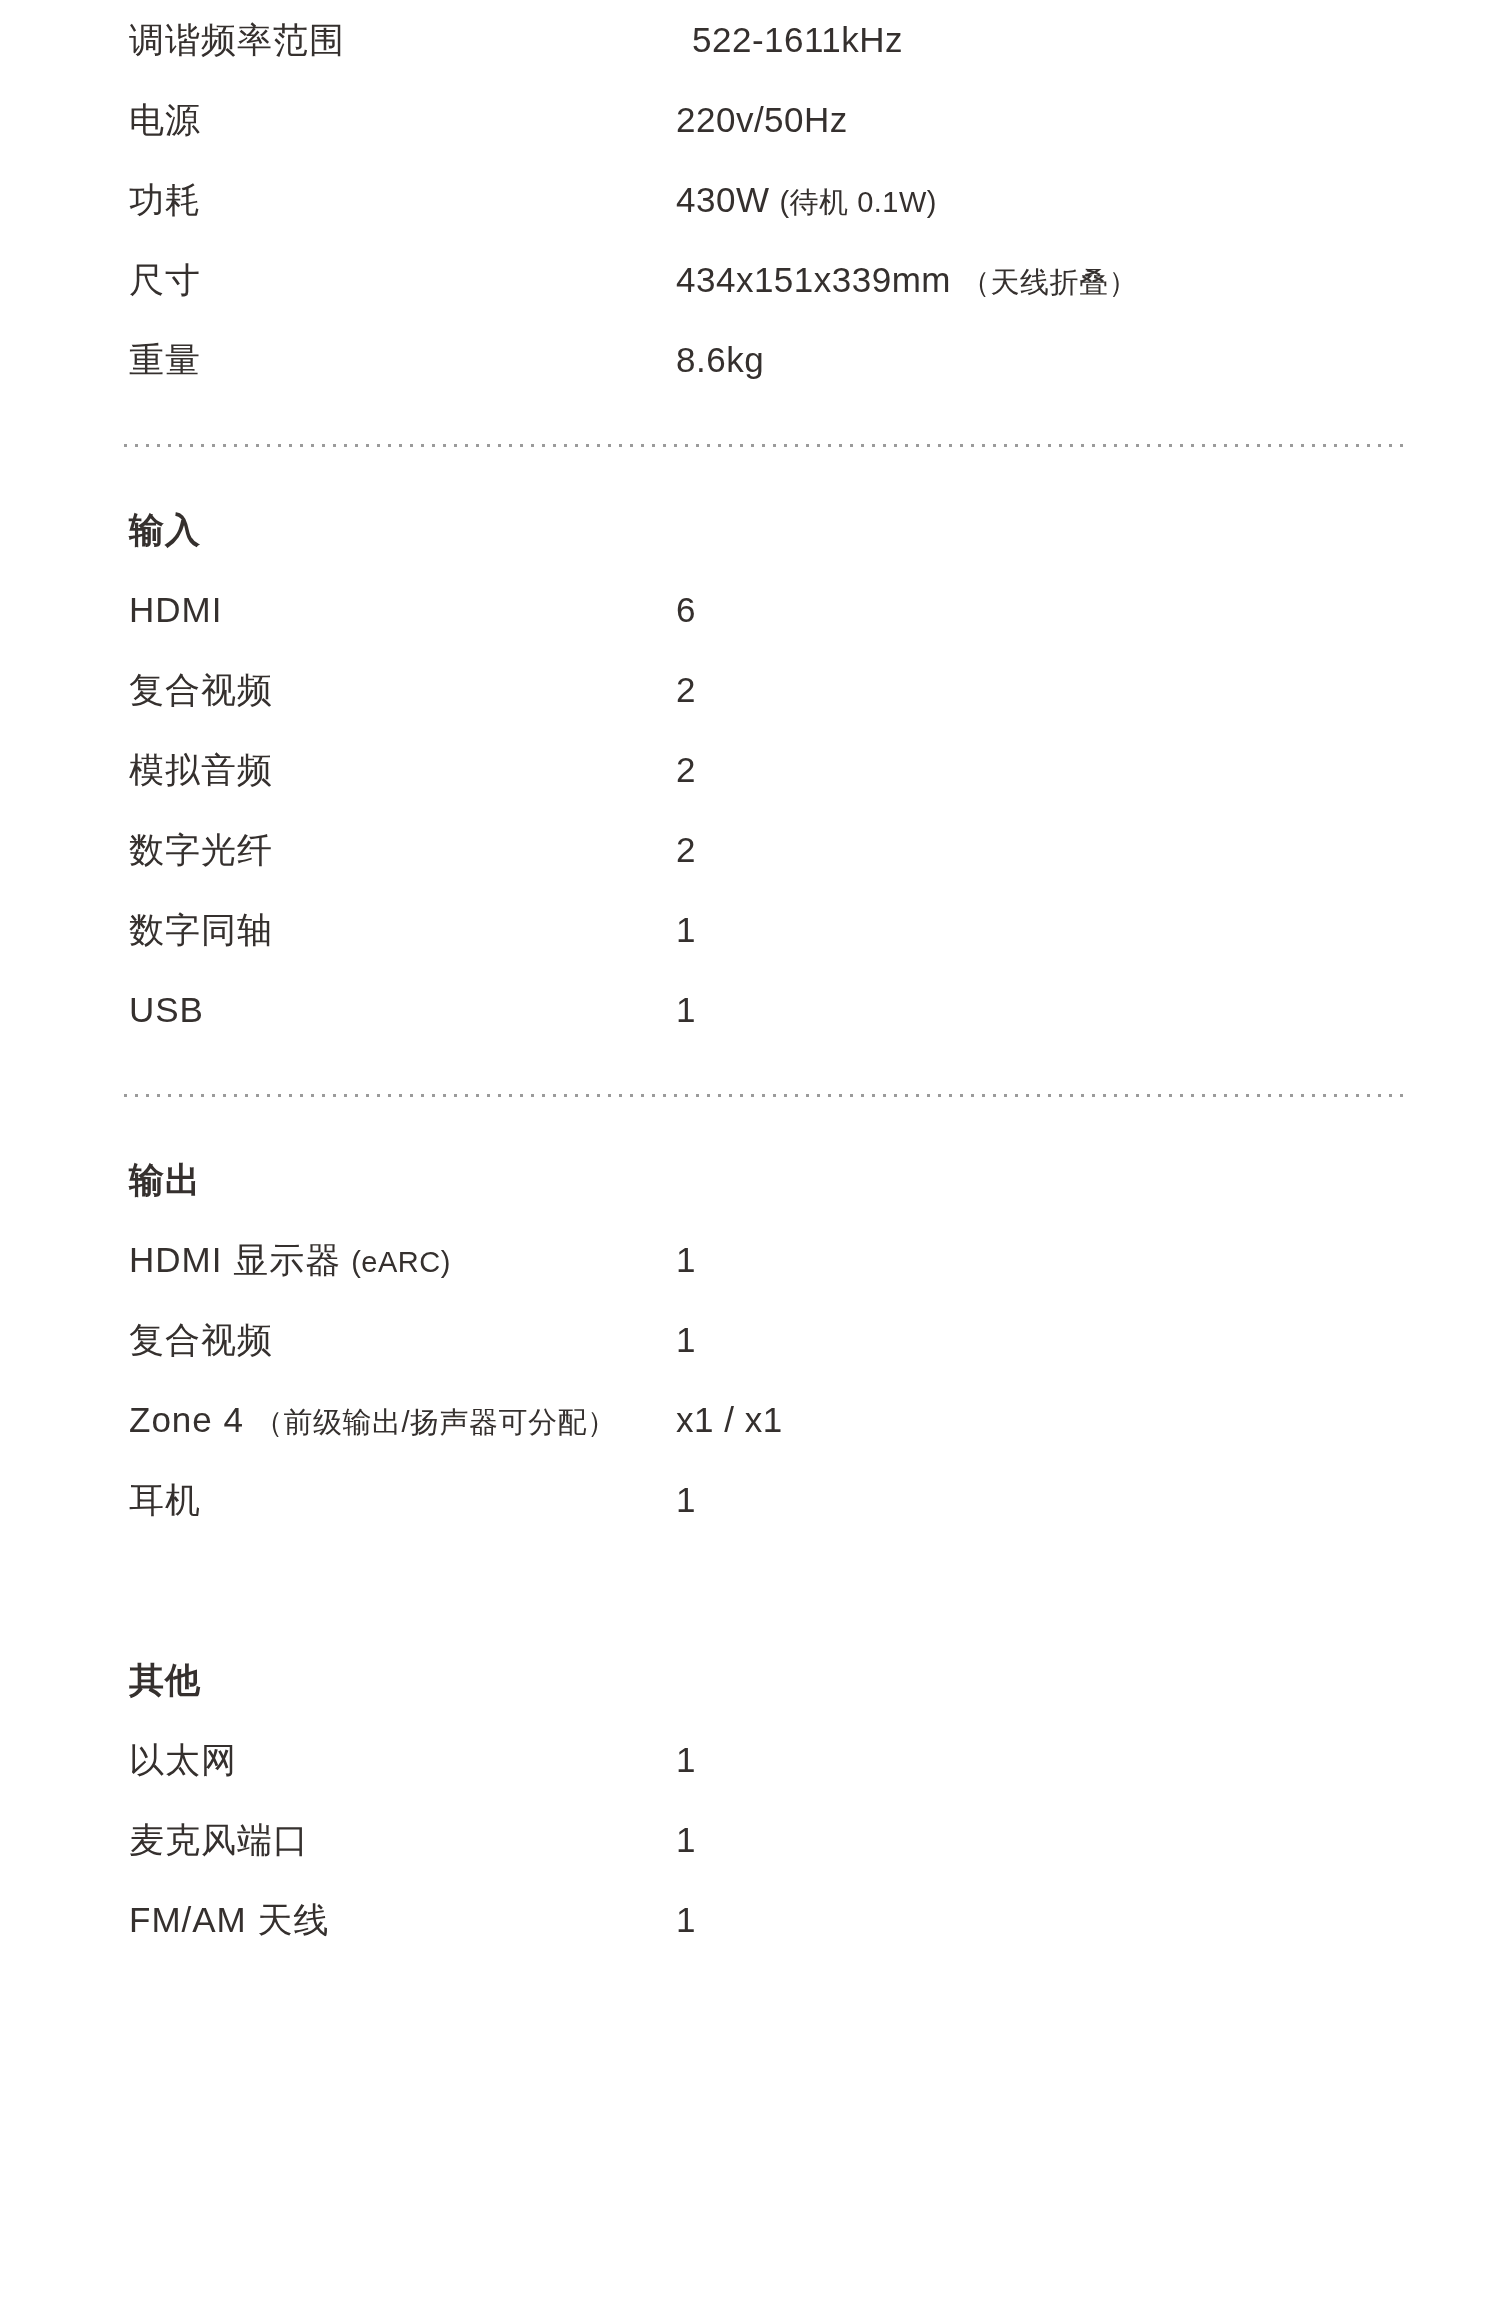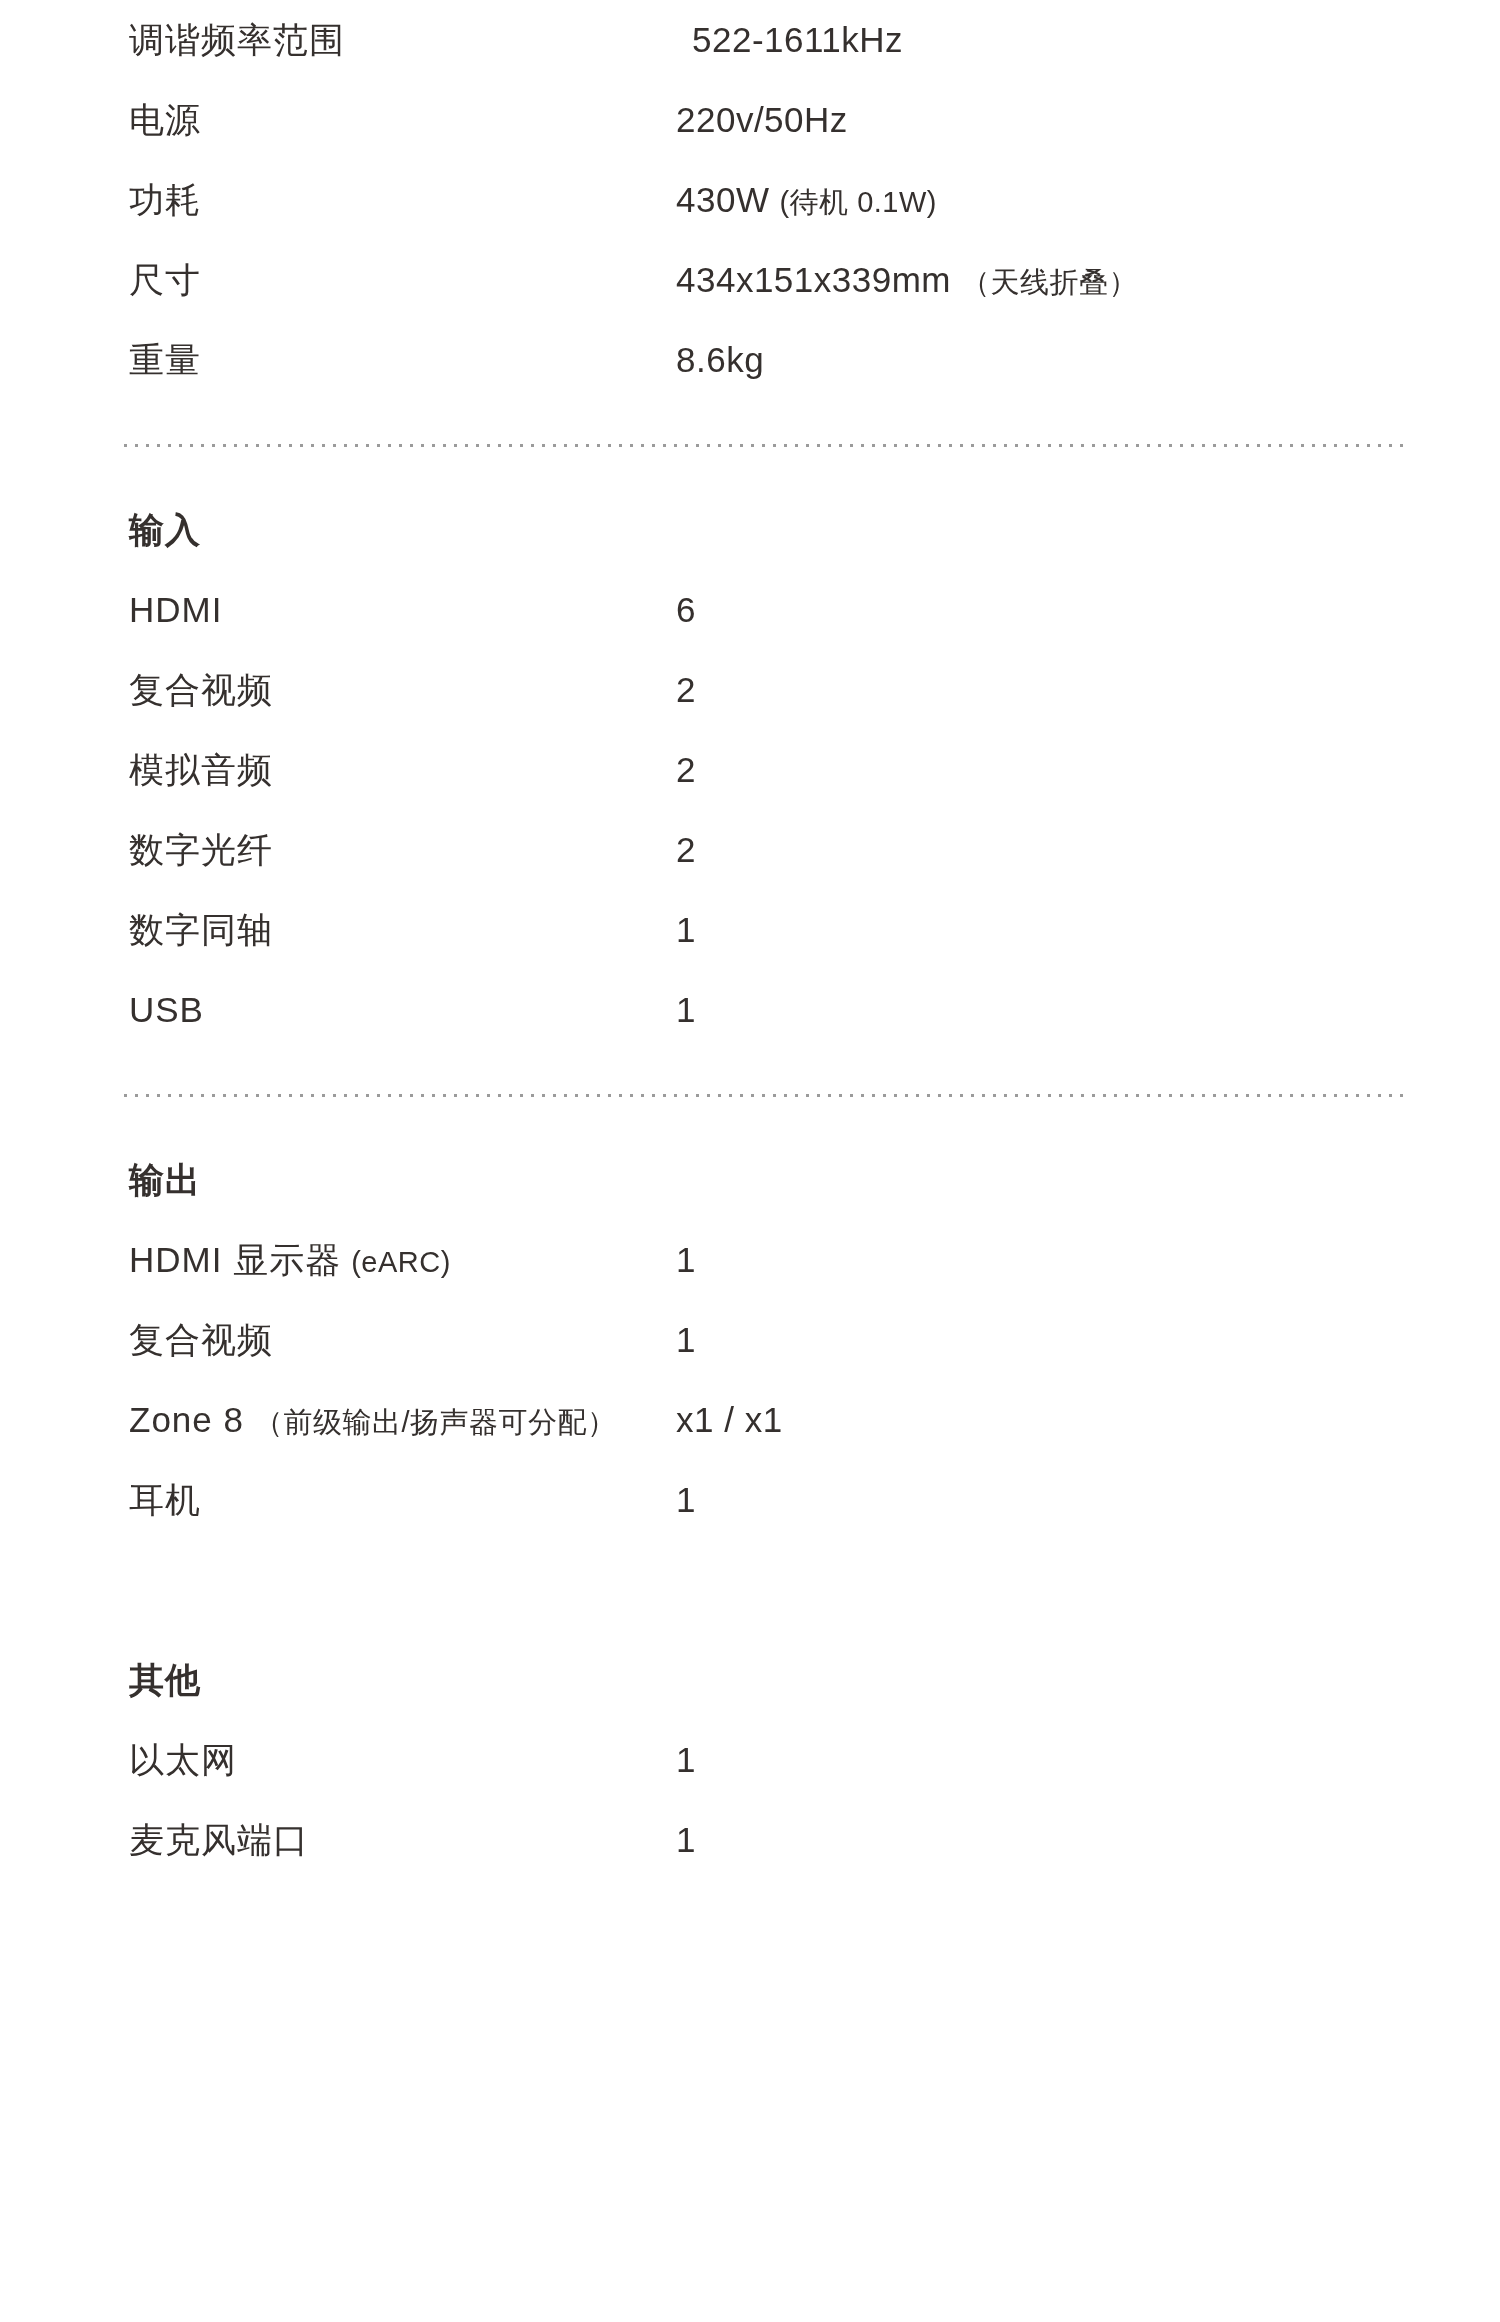--- a/index.html
+++ b/index.html
@@ -67,19 +67,20 @@
     <div class="row"><span class="label"><span>模拟音频</span></span><span class="value"><span>2</span></span></div>
     <div class="row"><span class="label"><span>数字光纤</span></span><span class="value"><span>2</span></span></div>
     <div class="row"><span class="label"><span>数字同轴</span></span><span class="value"><span>1</span></span></div>
     <div class="row"><span class="label"><span>USB</span></span><span class="value"><span>1</span></span></div>
     <div class="divider-row">
       <div class="divider-line"></div>
     </div>
     <div class="row header-row">输出</div>
     <div class="row"><span class="label"><span>HDMI 显示器</span><span class="note">(eARC)</span></span><span class="value"><span>1</span></span></div>
     <div class="row"><span class="label"><span>复合视频</span></span><span class="value"><span>1</span></span></div>
-    <div class="row"><span class="label"><span>Zone 8</span><span class="note">（前级输出/扬声器可分配）</span></span><span class="value"><span>x1 / x1</span></span></div>
+    <div class="row"><span class="label"><span>Zone 4</span><span class="note">（前级输出/扬声器可分配）</span></span><span class="value"><span>x1 / x1</span></span></div>
     <div class="row"><span class="label"><span>耳机</span></span><span class="value"><span>1</span></span></div>
     <div class="section-gap"></div>
     <div class="row header-row">其他</div>
     <div class="row"><span class="label"><span>以太网</span></span><span class="value"><span>1</span></span></div>
     <div class="row"><span class="label"><span>麦克风端口</span></span><span class="value"><span>1</span></span></div>
+    <div class="row"><span class="label"><span>FM/AM 天线</span></span><span class="value"><span>1</span></span></div>
   </div>
 
 </body></html>

